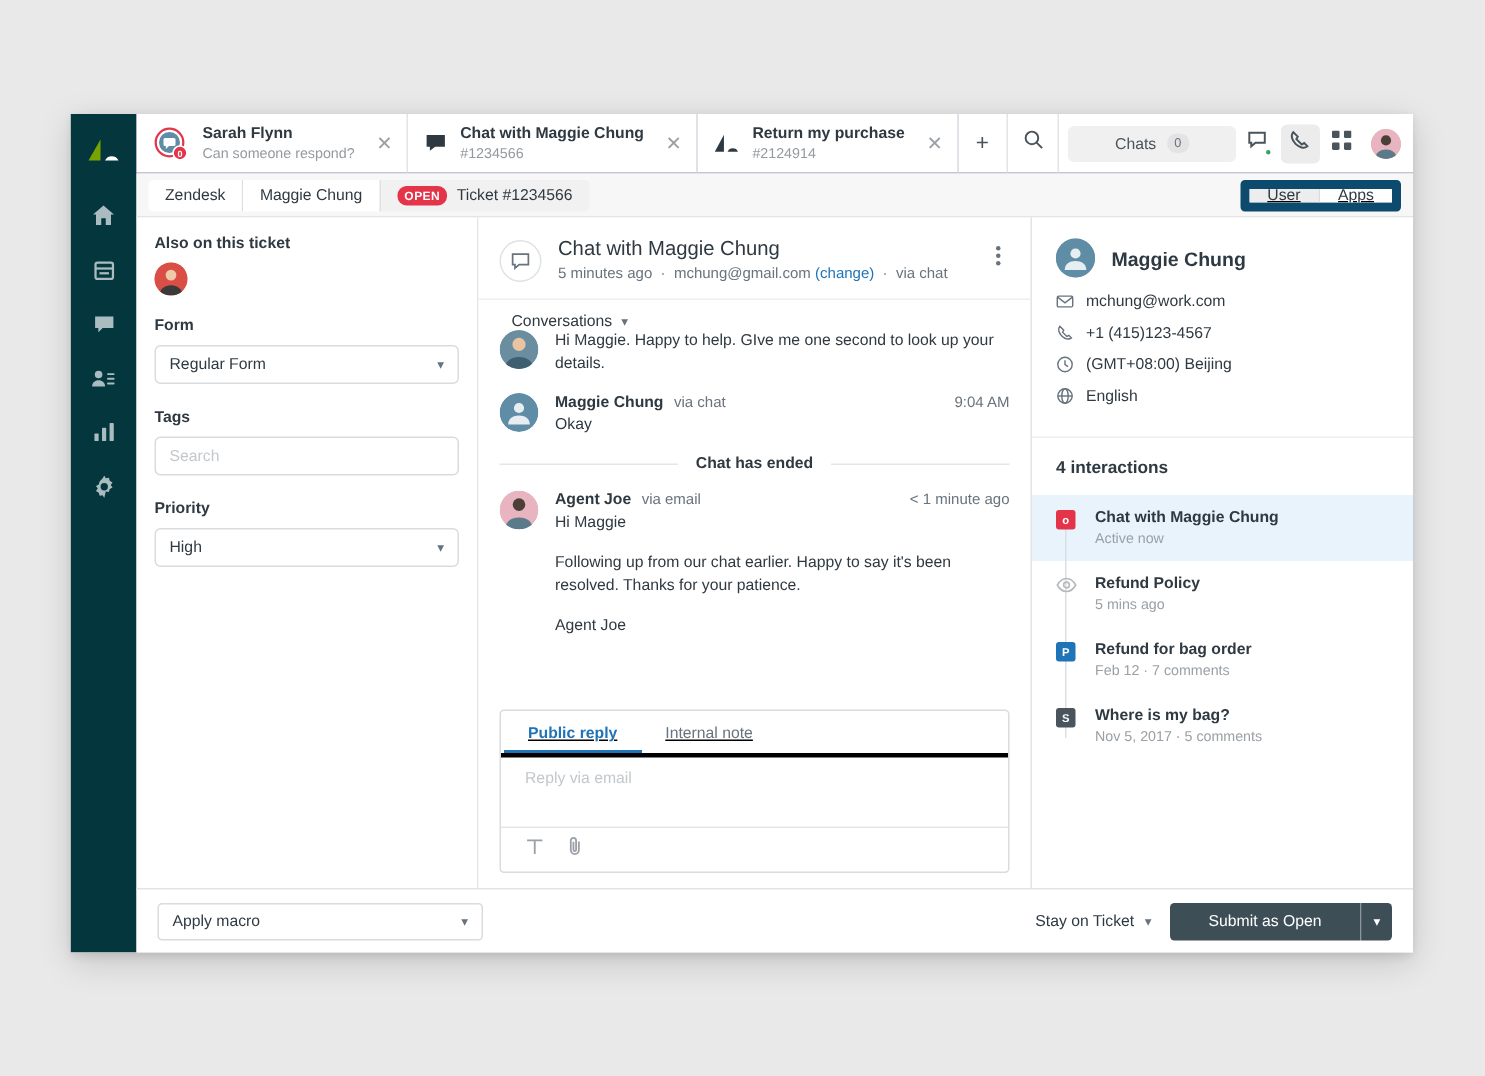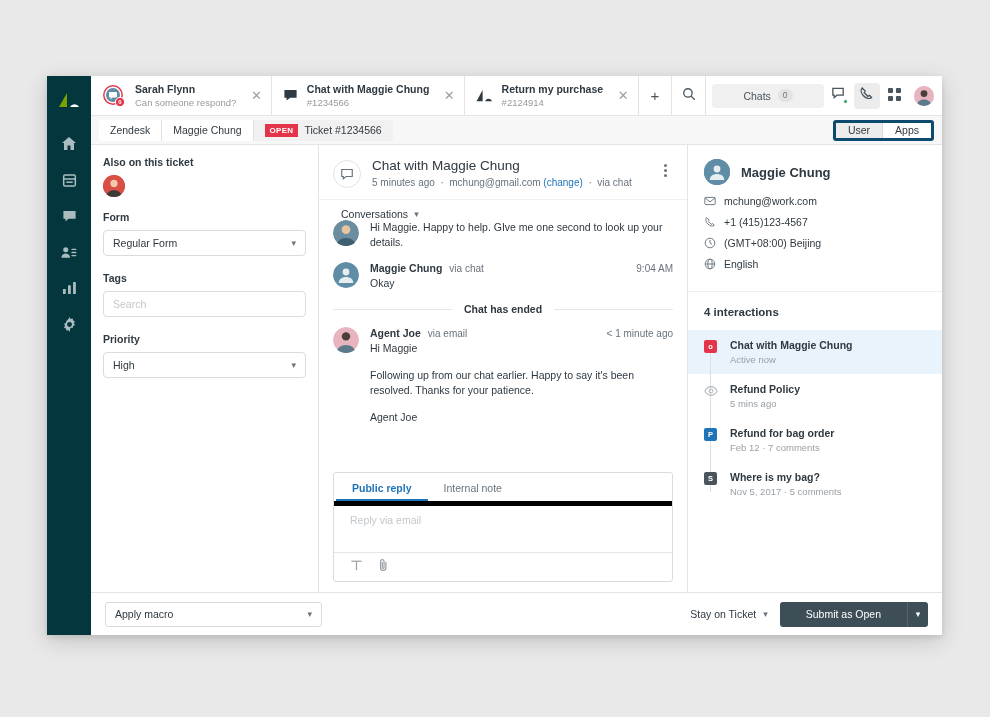--- a/index.html
+++ b/index.html
@@ -110,24 +110,24 @@
     display: flex; align-items: center; gap: 6px;
     border-right: 1px solid #e0e0e0;
     background: #fff;
     cursor: pointer;
   }
   .crumb:first-child { border-radius: 3px 0 0 3px; }
   .crumb.shaded { background: #f1f1f1; border-right: none; border-radius: 0 3px 3px 0; }
   .open-badge {
     background: #e4344a; color: #fff;
     font-size: 8px; font-weight: bold;
-    padding: 2px 5px; border-radius: 0;
+    padding: 2px 5px; border-radius: 6px;
     letter-spacing: .3px;
   }
-  .seg { margin-left: auto; display: flex; height: 21px; border: 3px solid #0c4a6e; border-radius: 3px; overflow: hidden; }
+  .seg { margin-left: auto; display: flex; height: 21px; border: 6px solid #0c4a6e; border-radius: 3px; overflow: hidden; text-decoration: underline; }
   .seg-btn {
     font-size: 10.5px; color: #2f3941;
     padding: 0 12px; display: flex; align-items: center;
     background: #ededed; cursor: pointer;
   }
   .seg-btn.sel { background: #fff; }
   .seg-btn + .seg-btn { border-left: 1px solid #d8dcde; }
 
   
   .cols { flex: 1; display: flex; min-height: 0; }
@@ -183,21 +183,21 @@
   .msg-text p:last-child { margin-bottom: 0; }
   .divider-lbl {
     display: flex; align-items: center; gap: 12px;
     margin: 4px 14px 12px 14px;
     font-size: 10.5px; font-weight: bold; color: #2f3941;
   }
   .divider-lbl:before, .divider-lbl:after { content:""; flex: 1; height: 1px; background: #e4e6e7; }
 
   
   .composer { margin: 0 14px 10px 14px; border: 1px solid #d8dcde; border-radius: 3px; }
-  .comp-tabs { display: flex; border-bottom: 5px solid #000000; padding: 0 2px; }
+  .comp-tabs { display: flex; border-bottom: 3px solid #000000; padding: 0 2px; text-decoration: underline; }
   .comp-tab {
     font-size: 10.5px; color: #68737d;
     padding: 9px 16px 7px 16px; cursor: pointer;
   }
   .comp-tab.active { color: #1f73b7; font-weight: bold; box-shadow: inset 0 -2px 0 #1f73b7; }
   .comp-area { height: 46px; padding: 8px 16px; font-size: 10.5px; color: #c2c8cc; cursor: text; }
   .comp-foot { border-top: 1px solid #e4e6e7; display: flex; align-items: center; gap: 14px; padding: 5px 16px; }
   .comp-foot span { cursor: pointer; color: #68737d; }
 
   

